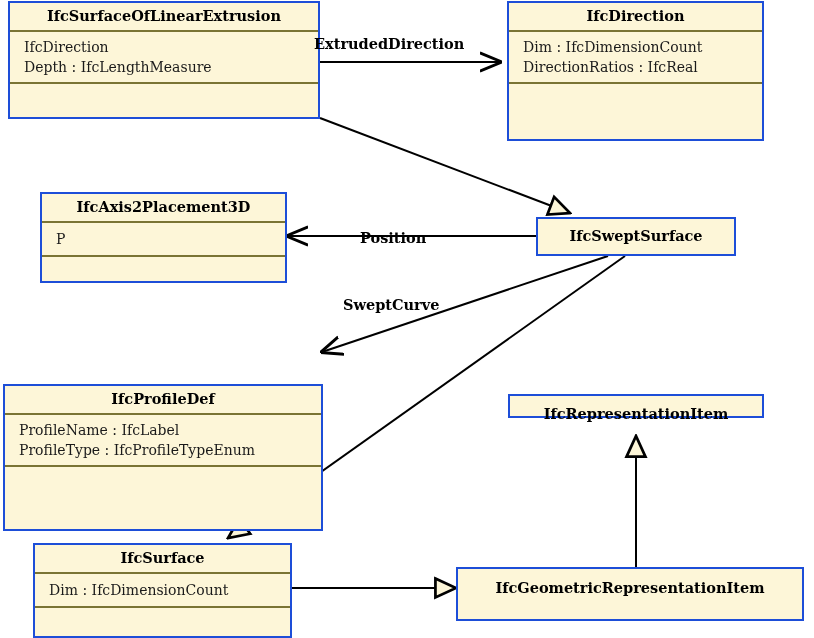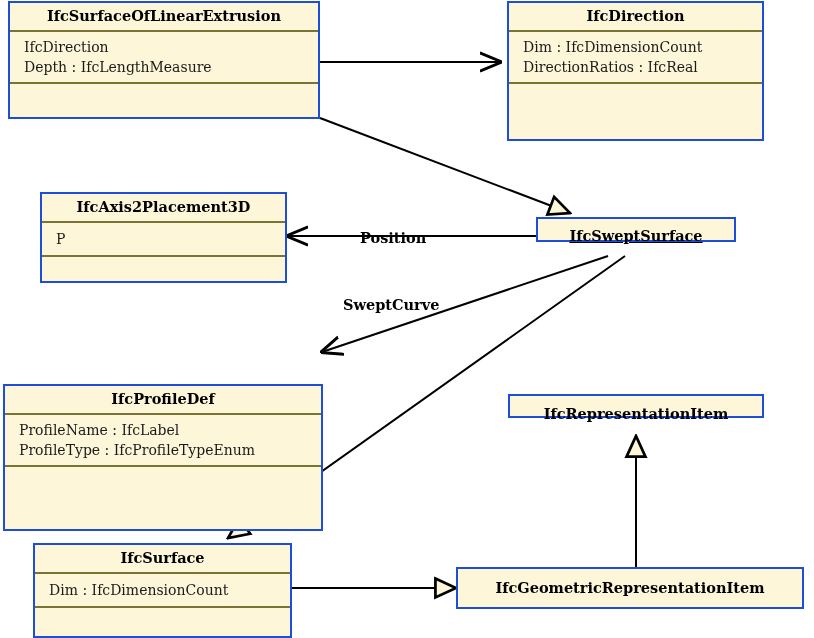--- a/index.html
+++ b/index.html
@@ -111,21 +111,21 @@
   <div class="uml-box" style="left:40px;top:192px;width:247px;height:91px;">
     <div class="uml-title">IfcAxis2Placement3D</div>
     <div class="uml-sep"></div>
     <div class="uml-attrs" style="padding-top:6px;padding-bottom:6px;">
       <div>P</div>
     </div>
     <div class="uml-sep"></div>
     <div class="uml-ops"></div>
   </div>
 
-  <div class="uml-box" style="left:536px;top:217px;width:200px;height:25px;text-decoration:underline;">
+  <div class="uml-box" style="left:536px;top:217px;width:200px;height:39px;">
     <div class="uml-title" style="padding-top:9px;">IfcSweptSurface</div>
   </div>
 
   <div class="uml-box" style="left:3px;top:352px;width:320px;height:147px;margin-top:32px;">
     <div class="uml-title">IfcProfileDef</div>
     <div class="uml-sep"></div>
     <div class="uml-attrs">
       <div>ProfileName : IfcLabel</div>
       <div>ProfileType : IfcProfileTypeEnum</div>
     </div>
@@ -140,22 +140,23 @@
   <div class="uml-box" style="left:33px;top:543px;width:259px;height:95px;">
     <div class="uml-title">IfcSurface</div>
     <div class="uml-sep"></div>
     <div class="uml-attrs" style="padding-top:6px;padding-bottom:6px;">
       <div>Dim : IfcDimensionCount</div>
     </div>
     <div class="uml-sep"></div>
     <div class="uml-ops"></div>
   </div>
 
-  <div class="uml-box" style="left:456px;top:567px;width:348px;height:42px;">
+  <div class="uml-box" style="left:456px;top:567px;width:348px;height:54px;">
     <div class="uml-title" style="padding-top:11px;">IfcGeometricRepresentationItem</div>
   </div>
 
+  <div class="edge-label" style="left:314px;top:35px;">ExtrudedDirection</div>
 
   <div class="edge-label" style="left:360px;top:229px;">Position</div>
 
   <div class="edge-label" style="left:343px;top:296px;">SweptCurve</div>
 
 </div>
 
 </body></html>

